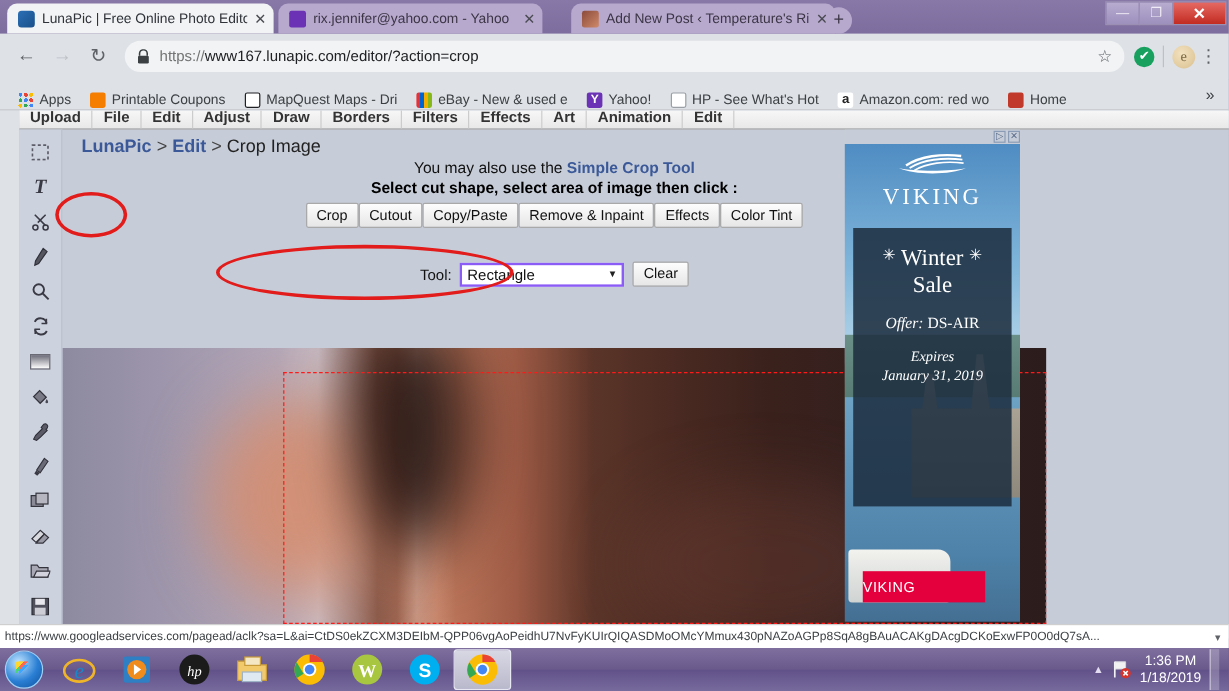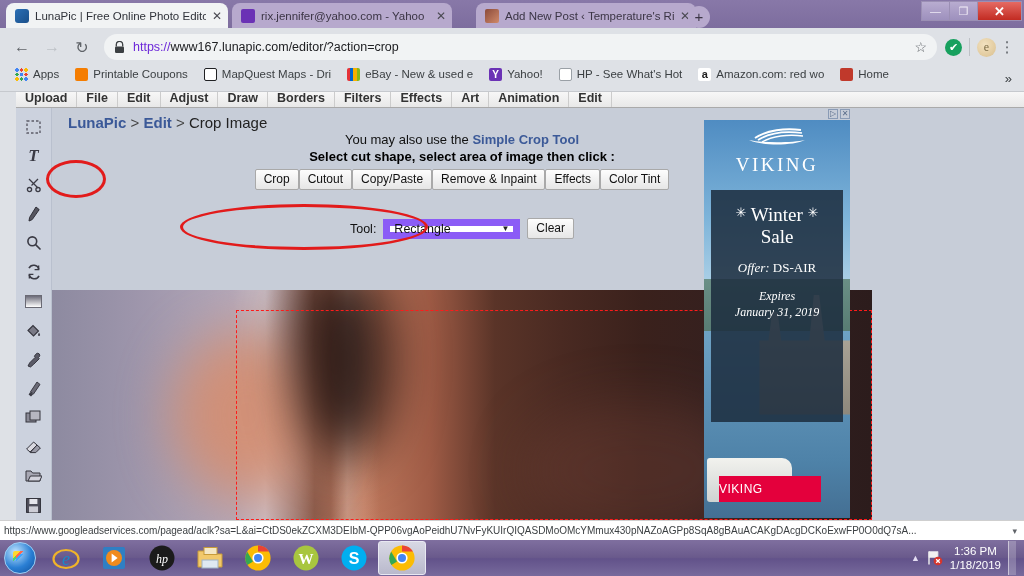--- a/index.html
+++ b/index.html
@@ -64,42 +64,42 @@
     display: flex; align-items: center; justify-content: center;
     font-size: 16px;
   }
   .navicon.dim { color: #bdc1c6; }
   .omnibox {
     flex: 1; height: 26px; background: #f1f3f4; border-radius: 13px;
     display: flex; align-items: center; padding: 0 10px; gap: 8px;
     margin: 0 6px;
   }
   .omni-url { font-size: 12.5px; color: #202124; white-space: nowrap; }
-  .omni-url .scheme { color: #6d28d9; }
+  .omni-url .scheme { color: #737373; }
   .star { margin-left: auto; font-size: 14px; color: #5f6368; }
   .ext-check {
     width: 17px; height: 17px; border-radius: 50%; background: #17a05e;
     color: #fff; font-size: 11px; line-height: 17px; text-align: center;
     flex: none;
   }
   .vdiv { width: 1px; height: 18px; background: #bdc1c6; margin: 0 5px; }
   .avatar {
     width: 19px; height: 19px; border-radius: 50%; flex: none;
     background: radial-gradient(circle at 40% 35%,#f3e2c0,#d9bf8e);
     color: #7a6a44; font-size: 12px; line-height: 19px; text-align: center;
     font-family: "Liberation Serif", serif;
   }
   .kebab { font-size: 15px; color: #5f6368; width: 18px; text-align: center; }
 
   
   .bookmarks {
     height: 26px; background: #dee1e6; display: flex; align-items: center;
     padding: 0 8px; gap: 2px; border-bottom: 1px solid #c6c9ce;
   }
-  .bm { display: flex; align-items: flex-start; gap: 5px; padding: 0 7px; height: 22px; }
+  .bm { display: flex; align-items: flex-end; gap: 5px; padding: 0 7px; height: 22px; }
   .bm-label { font-size: 11.5px; color: #3c4043; white-space: nowrap; }
   .bm-ico { width: 13px; height: 13px; flex: none; border-radius: 2px; }
   .apps-grid {
     width: 13px; height: 13px; flex: none;
     background:
       radial-gradient(circle 1.6px at 2px 2px,#4285f4 99%,transparent),
       radial-gradient(circle 1.6px at 6.5px 2px,#ea4335 99%,transparent),
       radial-gradient(circle 1.6px at 11px 2px,#fbbc05 99%,transparent),
       radial-gradient(circle 1.6px at 2px 6.5px,#34a853 99%,transparent),
       radial-gradient(circle 1.6px at 6.5px 6.5px,#4285f4 99%,transparent),
@@ -156,21 +156,21 @@
     font-size: 12px; color: #111; padding: 3px 8px; line-height: 13px;
     font-family: "Liberation Sans", sans-serif;
   }
 
   .toolrow {
     display: flex; justify-content: center; align-items: center; gap: 7px;
     margin-top: 28px; position: relative;
   }
   .toolrow .lbl { font-size: 12.5px; color: #111; }
   .select-box {
-    width: 137px; height: 20px; background: #fff; border: 7px solid #8b5cf6;
+    width: 137px; height: 20px; background: #fff; border: 2px solid #8b5cf6;
     display: flex; align-items: center; padding: 0 4px;
     font-size: 12.5px; color: #111;
   }
   .select-arrow { margin-left: auto; font-size: 8px; color: #222; }
 
   
   .ellipse {
     position: absolute; border: 3px solid #e21b1b; border-radius: 50%;
     pointer-events: none;
   }

